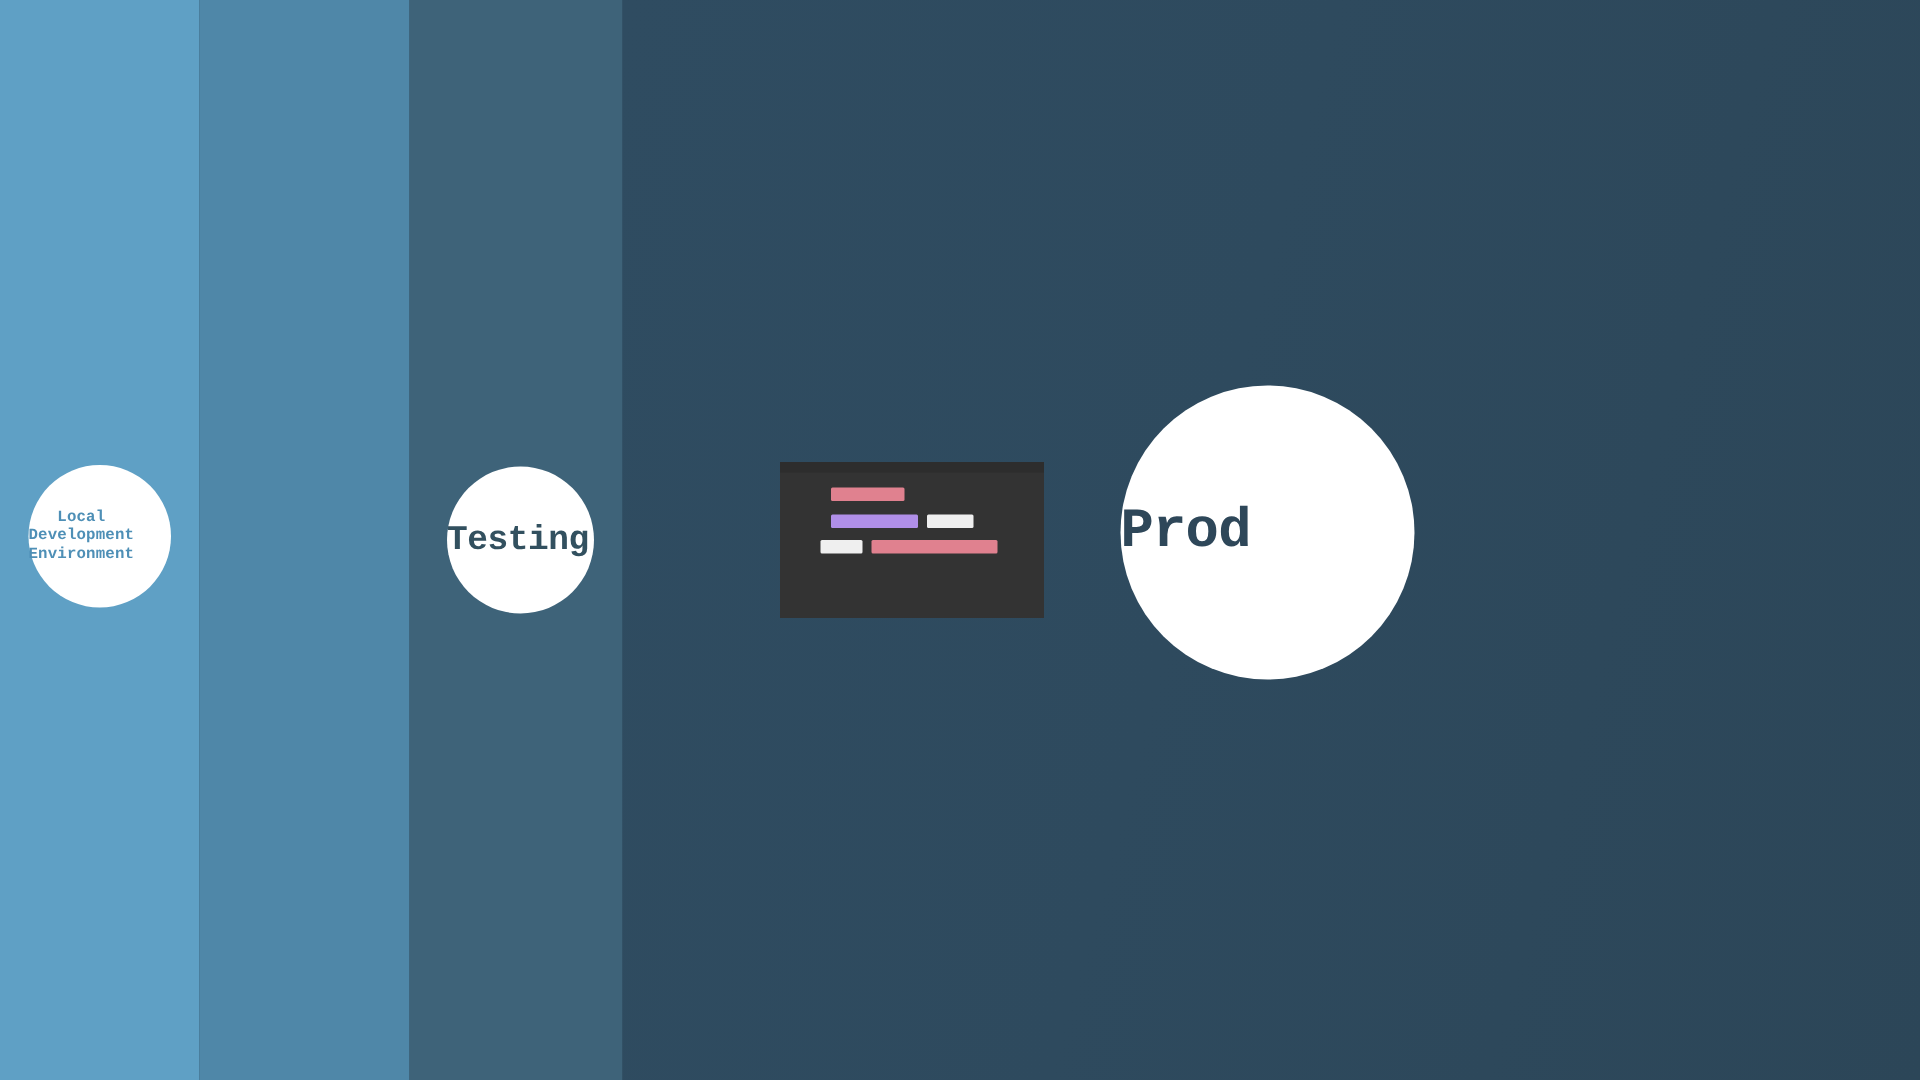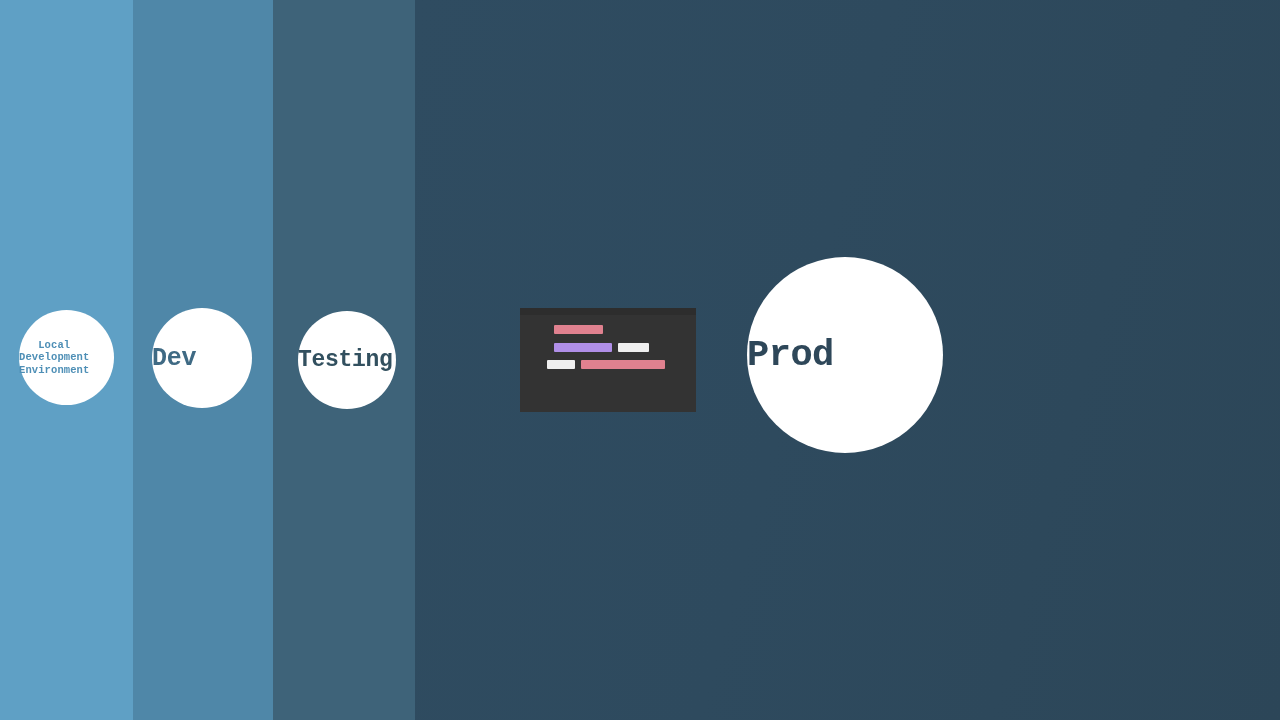--- a/index.html
+++ b/index.html
@@ -122,23 +122,20 @@
 
   <div class="band" id="band-local" style="left: 0px; width: 133px; background: rgb(95, 160, 197);"></div>
   <div class="band" id="band-dev" style="left: 133px; width: 140px; background: rgb(79, 135, 168);"></div>
   <div class="band" id="band-testing" style="left: 273px; width: 142px; background: rgb(62, 99, 121);"></div>
   <div class="band" id="band-prod" style="left: 415px; width: 865px;"></div>
 
   <div class="node" id="node-local">
     <span class="node-label"><span>Local</span><br><span>Development</span><br><span>Environment</span></span>
   </div>
 
-  <div class="node" id="node-dev">
-    <span class="node-label">Dev</span>
-  </div>
 
   <div class="node" id="node-testing">
     <span class="node-label">Testing</span>
   </div>
 
   <div id="code-window" style="background: rgb(51, 51, 51);">
     <div id="code-titlebar" style="background: rgb(45, 45, 45);"></div>
     <div id="code-body">
       <div class="code-row" id="code-row-1">
           <div class="code-line tok-pink" style="left: 34px; width: 49px; background: rgb(224, 129, 143);"></div>

